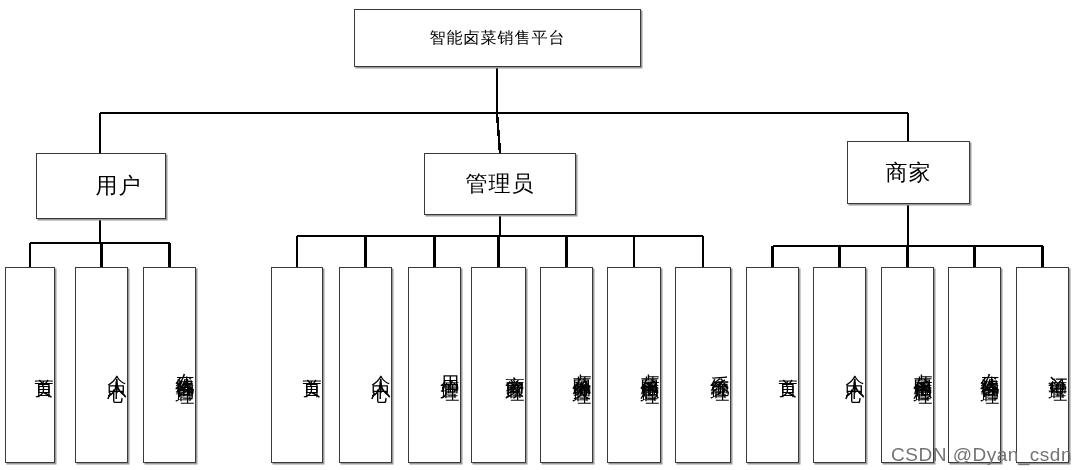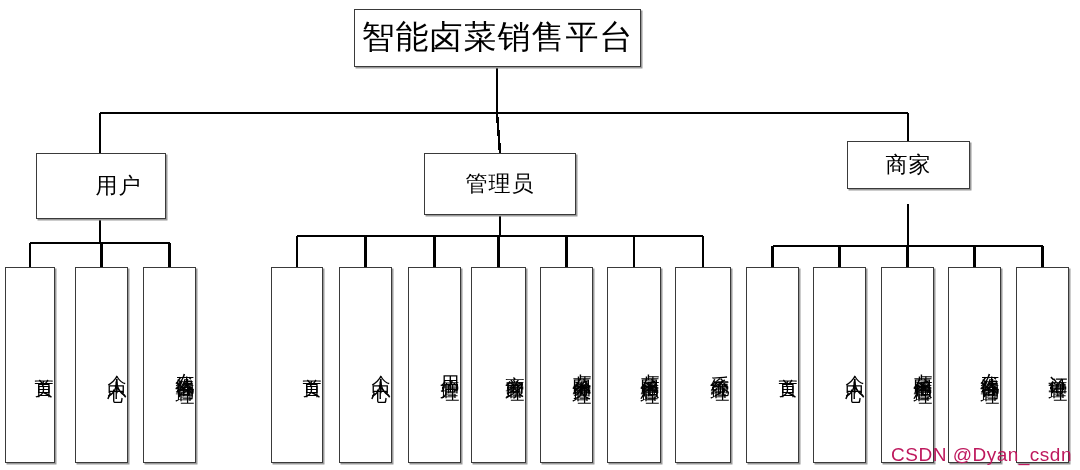--- a/index.html
+++ b/index.html
@@ -33,21 +33,21 @@
     background: #ffffff;
     border: 1px solid #3a3a3a;
     box-shadow: 1.5px 1.5px 0 0 #9a9a9a;
     display: flex;
     align-items: center;
     justify-content: center;
     text-align: center;
     line-height: 1.08;
   }
   .node.root {
-    font-size: 33px;
+    font-size: 16px;
     letter-spacing: 1px;
   }
   .node.level2 {
     font-size: 22px;
     letter-spacing: 1px;
   }
   .node.leaf {
     font-size: 19px;
     writing-mode: vertical-rl;
     text-orientation: upright;
@@ -64,21 +64,21 @@
   .node .node-label {
     display: block;
     white-space: pre;
   }
   #watermark {
     position: absolute;
     right: 8px;
     bottom: 4px;
     font-size: 19px;
     font-family: "Liberation Sans", "DejaVu Sans", sans-serif;
-    color: #be185d;
+    color: #737373;
     letter-spacing: 0.5px;
     user-select: none;
   }
 </style>
 </head>
 <body>
 
 <div id="diagram-canvas">
 
   <svg id="connector-layer" viewBox="0 0 1080 470" width="1080" height="470" xmlns="http://www.w3.org/2000/svg">
@@ -144,21 +144,21 @@
       </div>
       <div class="node leaf" style="left: 540px; top: 267px; width: 53px; height: 196px;">
         <span class="node-label">卤菜分类管理</span>
       </div>
       <div class="node leaf" style="left: 607px; top: 267px; width: 54px; height: 196px;">
         <span class="node-label">卤菜信息管理</span>
       </div>
       <div class="node leaf" style="left: 675px; top: 267px; width: 56px; height: 196px;">
         <span class="node-label">系统管理</span>
       </div>
-      <div class="node level2" style="left: 847px; top: 141px; width: 123px; height: 48px;">
+      <div class="node level2" style="left: 847px; top: 141px; width: 123px; height: 63px;">
         <span class="node-label">商家</span>
       </div>
       <div class="node leaf" style="left: 746px; top: 267px; width: 53px; height: 196px;">
         <span class="node-label">首页</span>
       </div>
       <div class="node leaf" style="left: 813px; top: 267px; width: 53px; height: 196px;">
         <span class="node-label">个人中心</span>
       </div>
       <div class="node leaf" style="left: 881px; top: 267px; width: 53px; height: 196px;">
         <span class="node-label">卤菜信息管理</span>

